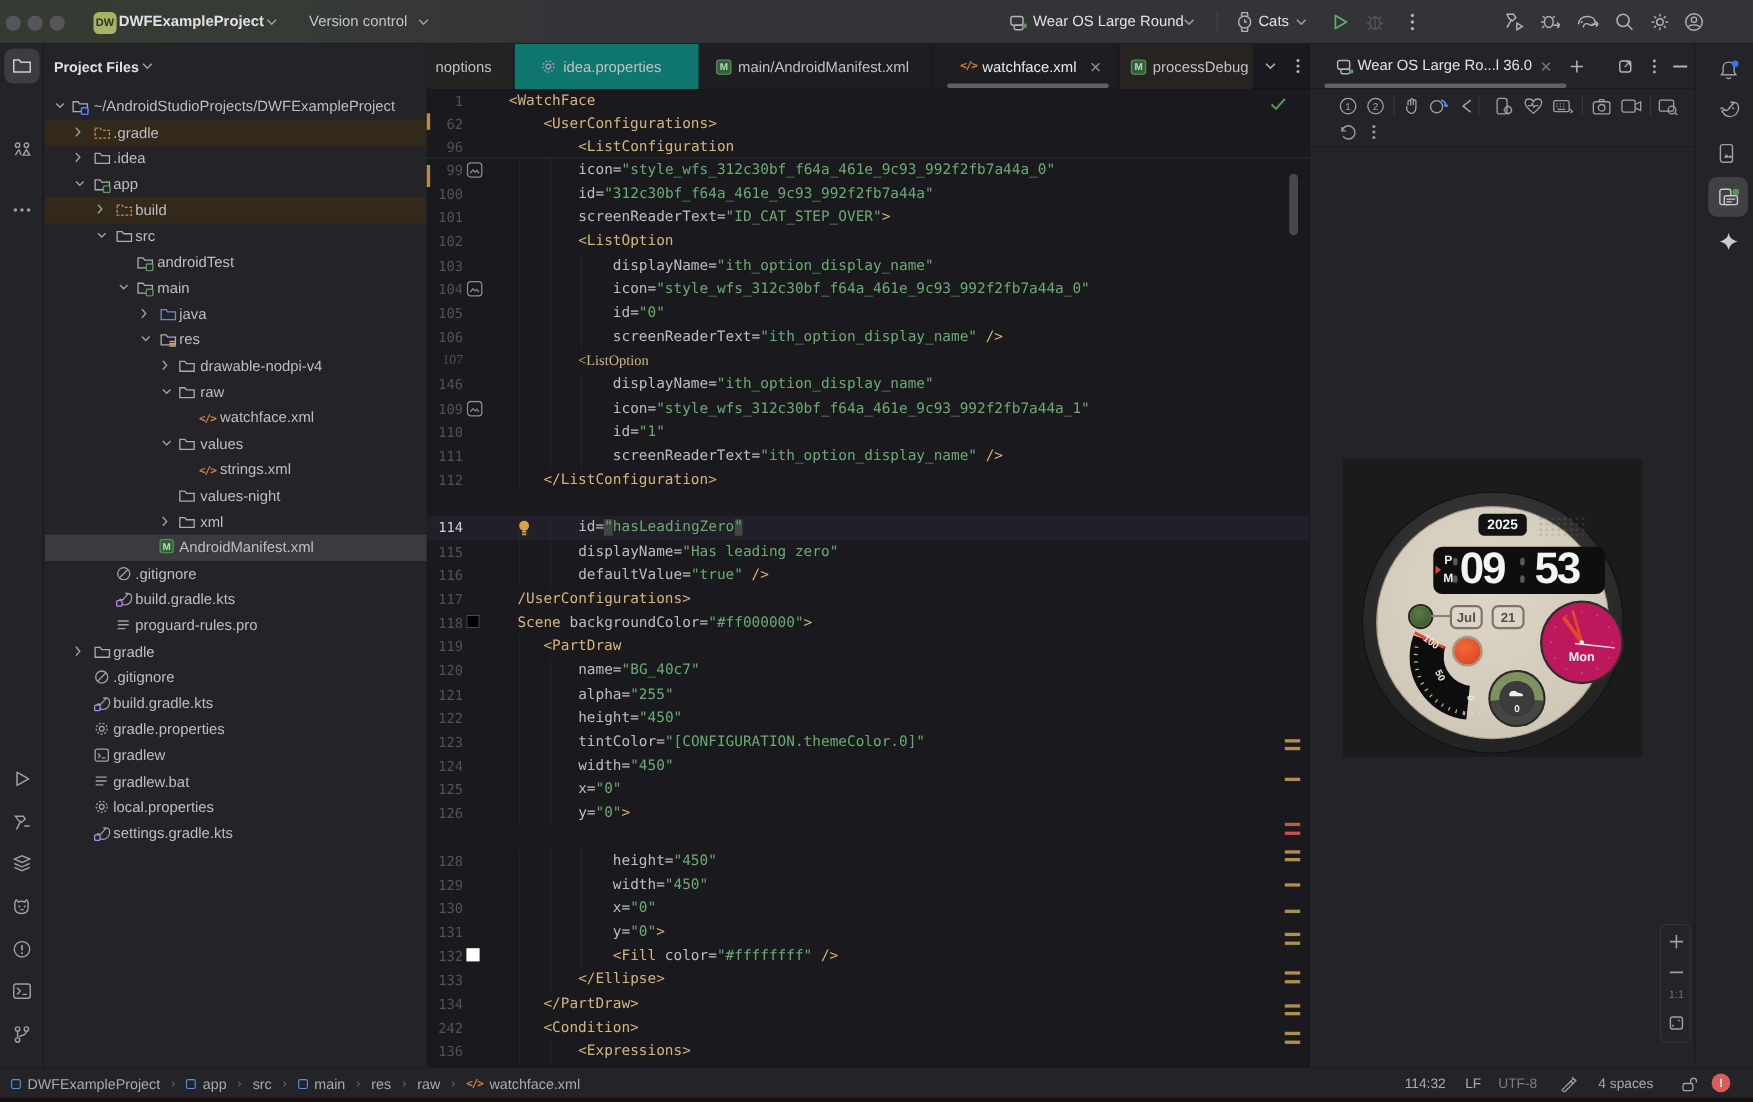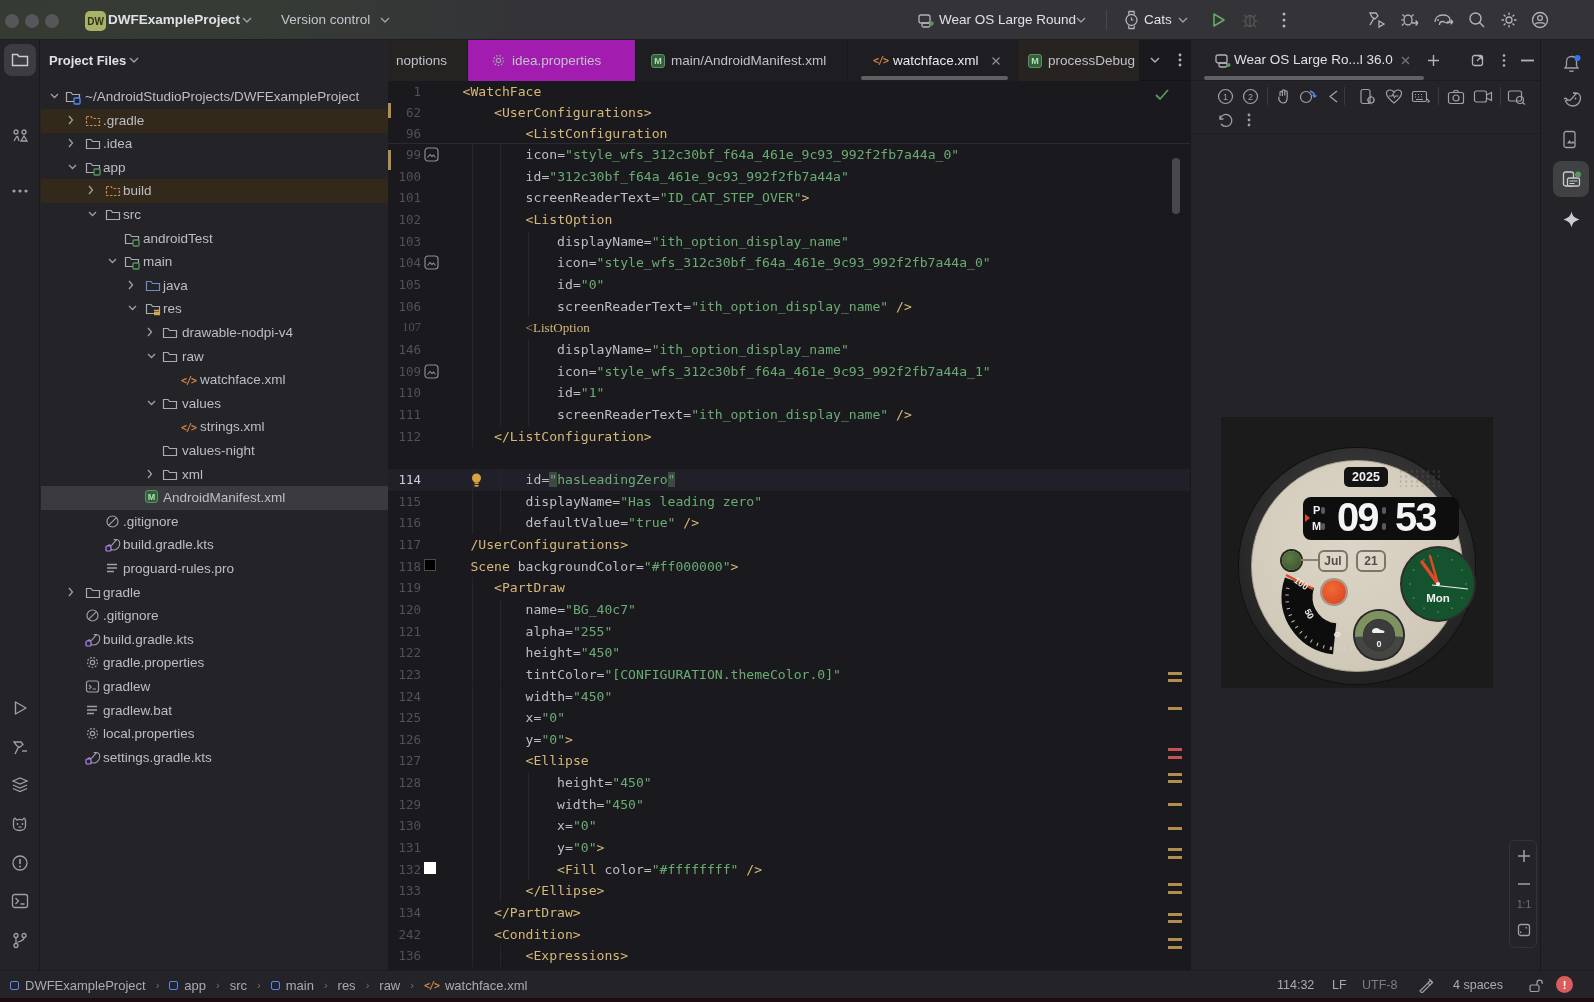--- a/index.html
+++ b/index.html
@@ -72,21 +72,21 @@
 #pill2025{position:absolute;left:123px;top:50px;width:44px;height:20px;background:#131313;border-radius:5px;color:#f2f2f2;font-weight:bold;font-size:12.5px;display:flex;align-items:center;justify-content:center;}
 #dotpat{position:absolute;left:177px;top:52px;width:44px;height:18px;background-image:radial-gradient(circle,rgba(120,114,98,.8) 1px,transparent 1.3px);background-size:5.5px 5px;opacity:.4;border-radius:4px;}
 #flip{position:absolute;left:82px;top:80px;width:156px;height:43px;background:#0e0e0e;border-radius:8px;}
 #ampm{position:absolute;left:9px;top:5px;color:#f0f0f0;font-size:11px;font-weight:bold;line-height:16px;text-align:center;}
 #ampm-arrow{position:absolute;left:2px;top:17px;width:0;height:0;border-left:5px solid #e0492a;border-top:4px solid transparent;border-bottom:4px solid transparent;}
 .digits{position:absolute;top:-2px;color:#f4f4f4;font-weight:bold;font-size:40px;font-family:"Liberation Sans",sans-serif;letter-spacing:-2px;}
 .hinge{position:absolute;width:4px;height:7px;border-radius:2px;background:#5a5a5a;}
 #greendot{position:absolute;left:61px;top:134px;width:19px;height:19px;border-radius:50%;background:radial-gradient(circle at 40% 35%,#5d7a47,#384f28);box-shadow:0 0 0 2px #23291c;}
 #connector{position:absolute;left:80px;top:142px;width:18px;height:2px;background:#8a8476;}
 .datebox{position:absolute;top:133px;width:30px;height:22px;border:2px solid #7c766a;border-radius:6px;color:#514f49;font-weight:bold;font-size:12px;display:flex;align-items:center;justify-content:center;background:rgba(255,255,255,.06);}
-#subdial{position:absolute;left:181px;top:131px;width:72px;height:72px;border-radius:50%;background:#14532d;box-shadow:0 0 0 2px #2e2d2a;}
+#subdial{position:absolute;left:181px;top:131px;width:72px;height:72px;border-radius:50%;background:#be185d;box-shadow:0 0 0 2px #2e2d2a;}
 #subdial-mon{position:absolute;left:0;top:44px;width:72px;text-align:center;color:#f0f0f0;font-weight:bold;font-size:11.5px;}
 #gauge-svg{position:absolute;left:40px;top:145px;}
 #ball{position:absolute;left:101px;top:163px;width:24px;height:24px;border-radius:50%;background:radial-gradient(circle at 40% 35%,#f06a36,#d8401c);box-shadow:0 0 0 2px rgba(40,20,10,.3);}
 #steps{position:absolute;left:132px;top:192px;width:52px;height:52px;border-radius:50%;background:#242424;}
 
 #zoomctl{position:absolute;left:318px;top:800px;width:28px;height:108px;border:1px solid #343338;border-radius:6px;}
 .zc{position:absolute;left:0;width:28px;text-align:center;color:#9da0a8;}
 
 #right-strip{position:absolute;left:1540px;top:40px;width:54px;height:930px;background:#242328;border-left:1px solid #19181c;}
 #rs-sel{position:absolute;left:12px;top:121px;width:36px;height:36px;border-radius:8px;background:#3f4142;}
@@ -519,21 +519,21 @@
         </div>
       </div>
   </div>
 
   <div id="editor">
     <div id="tabbar">
         <div class="tab" style="left: 0px; width: 80px; background: rgb(37, 34, 34);">
           <span style="width:8px;flex:none;"></span>
           <span class="tl">noptions</span>
         </div>
-        <div class="tab" style="left: 80px; width: 168px; background: #a21caf;">
+        <div class="tab" style="left: 80px; width: 168px; background: #0f766e;">
           <span style="width:23px;flex:none;"></span>
           <svg width="15" height="15" style="flex:none;margin-right:6px;">
             <circle cx="7.5" cy="7.5" r="2.2" fill="none" stroke="#9da0a8" stroke-width="1.2"></circle>
             <circle cx="7.5" cy="7.5" r="5" fill="none" stroke="#9da0a8" stroke-width="1.2" stroke-dasharray="1.8 1.6"></circle>
           </svg>
           <span class="tl">idea.properties</span>
         </div>
         <div class="tab" style="left: 248px; width: 212px; background: rgb(30, 29, 34);">
           <span style="width:15px;flex:none;"></span>
           <span class="mchip" style="flex:none;margin-right:6px;">M</span>
@@ -601,21 +601,20 @@
         <div class="cline" style="top: 389.88px;"><span class="lnum">117</span><span class="ctext" style="left:82.4px"><span class="tok-tag">/UserConfigurations&gt;</span></span></div>
         <div class="cline" style="top: 411.54px;"><span class="lnum">118</span><span class="gut-ic" style="width:12px;height:12px;background:#000;border:1px solid #4a4a4f;display:inline-block;"></span><span class="ctext" style="left:82.4px"><span class="tok-tag">Scene </span><span class="tok-attr">backgroundColor</span><span class="tok-p">=</span><span class="tok-val">"#ff000000"</span><span class="tok-tag">&gt;</span></span></div>
         <div class="cline" style="top: 433.2px;"><span class="lnum">119</span><span class="guide" style="left:84px;"></span><span class="ctext" style="left:106.0px"><span class="tok-tag">&lt;PartDraw</span></span></div>
         <div class="cline" style="top: 454.86px;"><span class="lnum">120</span><span class="guide" style="left:84px;"></span><span class="guide" style="left:112px;"></span><span class="ctext" style="left:137.6px"><span class="tok-attr">name</span><span class="tok-p">=</span><span class="tok-val">"BG_40c7"</span></span></div>
         <div class="cline" style="top: 476.52px;"><span class="lnum">121</span><span class="guide" style="left:84px;"></span><span class="guide" style="left:112px;"></span><span class="ctext" style="left:137.6px"><span class="tok-attr">alpha</span><span class="tok-p">=</span><span class="tok-val">"255"</span></span></div>
         <div class="cline" style="top: 498.18px;"><span class="lnum">122</span><span class="guide" style="left:84px;"></span><span class="guide" style="left:112px;"></span><span class="ctext" style="left:137.6px"><span class="tok-attr">height</span><span class="tok-p">=</span><span class="tok-val">"450"</span></span></div>
         <div class="cline" style="top: 519.84px;"><span class="lnum">123</span><span class="guide" style="left:84px;"></span><span class="guide" style="left:112px;"></span><span class="ctext" style="left:137.6px"><span class="tok-attr">tintColor</span><span class="tok-p">=</span><span class="tok-val">"[CONFIGURATION.themeColor.0]"</span></span></div>
         <div class="cline" style="top: 541.5px;"><span class="lnum">124</span><span class="guide" style="left:84px;"></span><span class="guide" style="left:112px;"></span><span class="ctext" style="left:137.6px"><span class="tok-attr">width</span><span class="tok-p">=</span><span class="tok-val">"450"</span></span></div>
         <div class="cline" style="top: 563.16px;"><span class="lnum">125</span><span class="guide" style="left:84px;"></span><span class="guide" style="left:112px;"></span><span class="ctext" style="left:137.6px"><span class="tok-attr">x</span><span class="tok-p">=</span><span class="tok-val">"0"</span></span></div>
         <div class="cline" style="top: 584.82px;"><span class="lnum">126</span><span class="guide" style="left:84px;"></span><span class="guide" style="left:112px;"></span><span class="ctext" style="left:137.6px"><span class="tok-attr">y</span><span class="tok-p">=</span><span class="tok-val">"0"</span><span class="tok-tag">&gt;</span></span></div>
-        <div class="cline" style="top: 606.48px;"><span class="lnum">127</span><span class="guide" style="left:84px;"></span><span class="guide" style="left:112px;"></span><span class="ctext" style="left:137.6px"><span class="tok-tag">&lt;Ellipse</span></span></div>
         <div class="cline" style="top: 628.14px;"><span class="lnum">128</span><span class="guide" style="left:84px;"></span><span class="guide" style="left:112px;"></span><span class="guide" style="left:140px;"></span><span class="ctext" style="left:169.1px"><span class="tok-attr">height</span><span class="tok-p">=</span><span class="tok-val">"450"</span></span></div>
         <div class="cline" style="top: 649.8px;"><span class="lnum">129</span><span class="guide" style="left:84px;"></span><span class="guide" style="left:112px;"></span><span class="guide" style="left:140px;"></span><span class="ctext" style="left:169.1px"><span class="tok-attr">width</span><span class="tok-p">=</span><span class="tok-val">"450"</span></span></div>
         <div class="cline" style="top: 671.46px;"><span class="lnum">130</span><span class="guide" style="left:84px;"></span><span class="guide" style="left:112px;"></span><span class="guide" style="left:140px;"></span><span class="ctext" style="left:169.1px"><span class="tok-attr">x</span><span class="tok-p">=</span><span class="tok-val">"0"</span></span></div>
         <div class="cline" style="top: 693.12px;"><span class="lnum">131</span><span class="guide" style="left:84px;"></span><span class="guide" style="left:112px;"></span><span class="guide" style="left:140px;"></span><span class="ctext" style="left:169.1px"><span class="tok-attr">y</span><span class="tok-p">=</span><span class="tok-val">"0"</span><span class="tok-tag">&gt;</span></span></div>
         <div class="cline" style="top: 714.78px;"><span class="lnum">132</span><span class="guide" style="left:84px;"></span><span class="guide" style="left:112px;"></span><span class="guide" style="left:140px;"></span><span class="gut-ic" style="width:12px;height:12px;background:#fff;display:inline-block;"></span><span class="ctext" style="left:169.1px"><span class="tok-tag">&lt;Fill </span><span class="tok-attr">color</span><span class="tok-p">=</span><span class="tok-val">"#ffffffff"</span><span class="tok-tag"> /&gt;</span></span></div>
         <div class="cline" style="top: 736.44px;"><span class="lnum">133</span><span class="guide" style="left:84px;"></span><span class="guide" style="left:112px;"></span><span class="ctext" style="left:137.6px"><span class="tok-tag">&lt;/Ellipse&gt;</span></span></div>
         <div class="cline" style="top: 758.1px;"><span class="lnum">134</span><span class="guide" style="left:84px;"></span><span class="ctext" style="left:106.0px"><span class="tok-tag">&lt;/PartDraw&gt;</span></span></div>
         <div class="cline" style="top: 779.76px;"><span class="lnum">242</span><span class="guide" style="left:84px;"></span><span class="ctext" style="left:106.0px"><span class="tok-tag">&lt;Condition&gt;</span></span></div>
         <div class="cline" style="top: 801.42px;"><span class="lnum">136</span><span class="guide" style="left:84px;"></span><span class="guide" style="left:112px;"></span><span class="ctext" style="left:137.6px"><span class="tok-tag">&lt;Expressions&gt;</span></span></div>
       </div>
@@ -741,21 +740,21 @@
       <div id="bezel"></div>
       <div id="face"></div>
       <div id="pill2025">2025</div>
       <div id="dotpat"></div>
       <div id="flip">
         <div id="ampm-arrow"></div>
         <div id="ampm">
             <div>P</div>
             <div>M</div>
           </div>
-        <div class="digits" style="left:24px;margin-left:10px;">09</div>
+        <div class="digits" style="left:24px;">09</div>
         <div class="digits" style="left:92px;">53</div>
         <div class="hinge" style="left:18px;top:10px;"></div>
         <div class="hinge" style="left:18px;top:26px;"></div>
         <div class="hinge" style="left:79px;top:10px;"></div>
         <div class="hinge" style="left:79px;top:26px;"></div>
       </div>
       <div id="greendot"></div>
       <div id="connector"></div>
       <div class="datebox" style="left:97px;">Jul</div>
       <div class="datebox" style="left:135px;">21</div>

